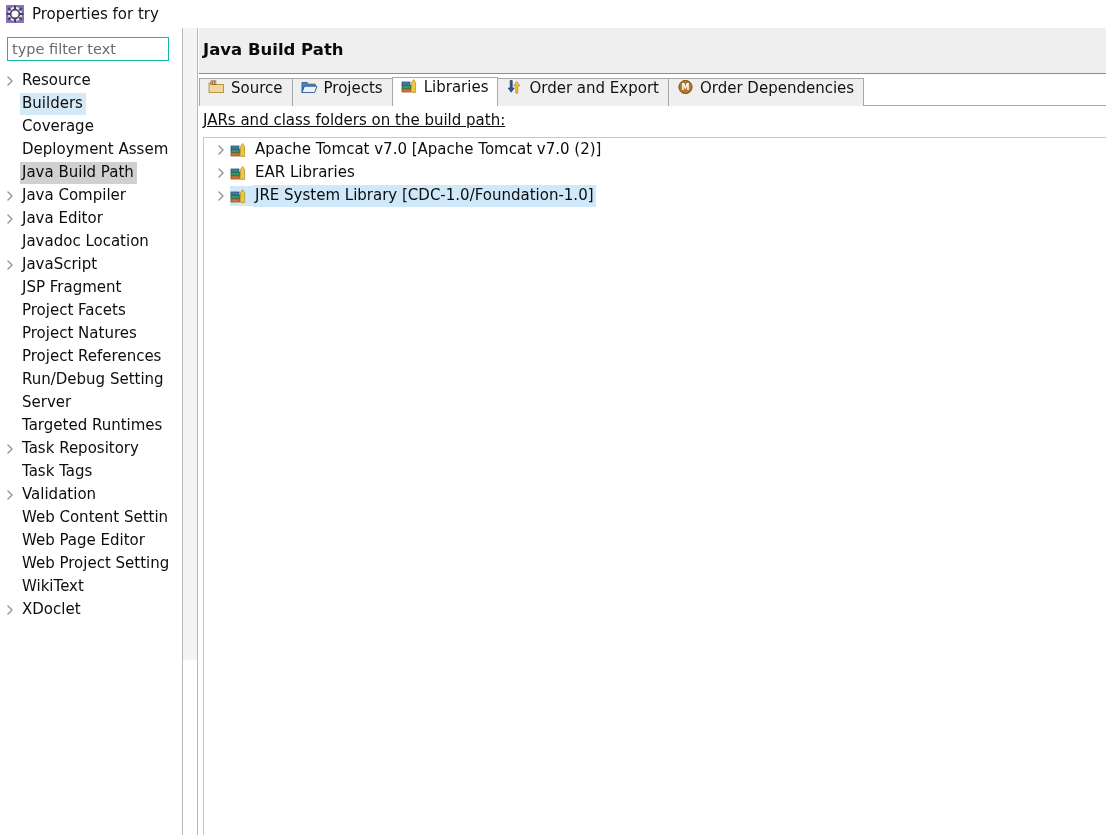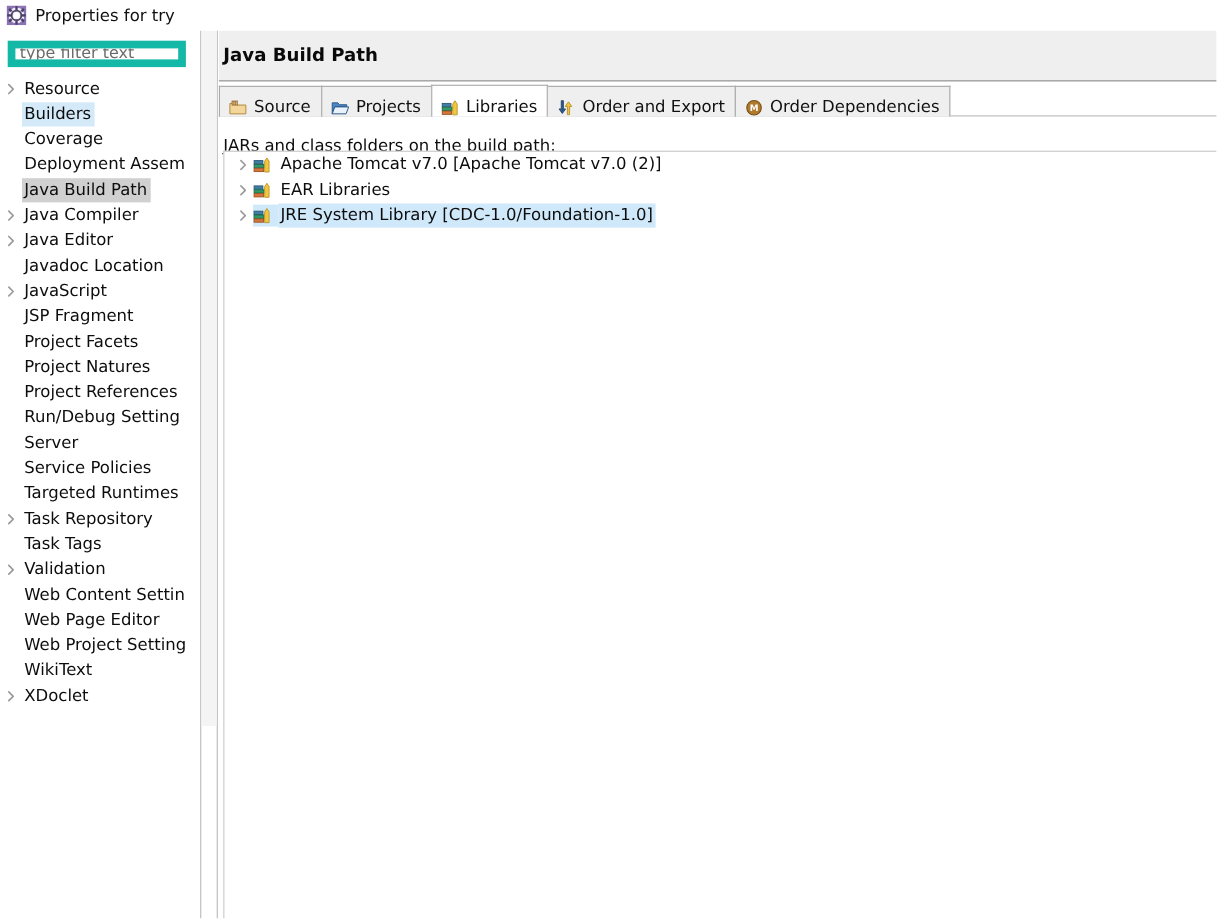--- a/index.html
+++ b/index.html
@@ -42,21 +42,21 @@
     position: absolute;
     left: 0; top: 28px;
     width: 182px; height: 807px;
     background: #ffffff;
     overflow: hidden;
   }
   .filter-input {
     position: absolute;
     left: 7px; top: 9px;
     width: 162px; height: 24px;
-    border: 7px solid #14b8a6;
+    border: 1px solid #14b8a6;
     background: #ffffff;
     font-family: "DejaVu Sans", "Liberation Sans", sans-serif;
     font-size: 14.5px;
     color: #555555;
     padding: 0 4px;
     outline: none;
   }
   .filter-input::placeholder { color: #6b6b6b; opacity: 1; }
 
   .tree {
@@ -146,21 +146,21 @@
     content: "";
     position: absolute;
     left: 0; bottom: 0;
     width: 907px; height: 1px;
     background: #a8a8a8;
   }
   .tab {
     position: relative;
     height: 28px;
     display: flex;
-    align-items: flex-end;
+    align-items: flex-start;
     padding: 0 9px 0 8px;
     background: #efefef;
     border: 1px solid #a8a8a8;
     border-bottom: none;
     margin-right: -1px;
     font-size: 15px;
     color: #111111;
     white-space: nowrap;
     cursor: default;
     z-index: 1;
@@ -180,23 +180,24 @@
 
   
   .content-body {
     position: absolute;
     left: 0; top: 78px;
     width: 907px; height: 729px;
     background: #ffffff;
   }
   .list-caption {
     position: absolute;
-    left: 4px; top: 17px;
+    left: 4px; top: 5px;
     font-size: 15px;
     color: #0d0d0d;
+    text-decoration: underline;
   }
   .lib-list {
     position: absolute;
     left: 4px; top: 31px;
     width: 903px; height: 698px;
     border: 1px solid #c8c8c8;
     border-right: none;
     border-bottom: none;
     background: #ffffff;
     overflow: hidden;
@@ -338,24 +339,20 @@
           <span class="tree-arrow"></span>
           <span class="tree-label">Project References</span>
         </div>
         <div class="tree-row">
           <span class="tree-arrow"></span>
           <span class="tree-label">Run/Debug Setting</span>
         </div>
         <div class="tree-row">
           <span class="tree-arrow"></span>
           <span class="tree-label">Server</span>
-        </div>
-        <div class="tree-row">
-          <span class="tree-arrow"></span>
-          <span class="tree-label">Service Policies</span>
         </div>
         <div class="tree-row">
           <span class="tree-arrow"></span>
           <span class="tree-label">Targeted Runtimes</span>
         </div>
         <div class="tree-row">
           <span class="tree-arrow">
             <svg class="" viewBox="0 0 10 12" width="10" height="12">
               <path d="M3 2 L7 6 L3 10" fill="none" stroke="#9a9a9a" stroke-width="1.5" stroke-linecap="round" stroke-linejoin="round"></path>
             </svg>

